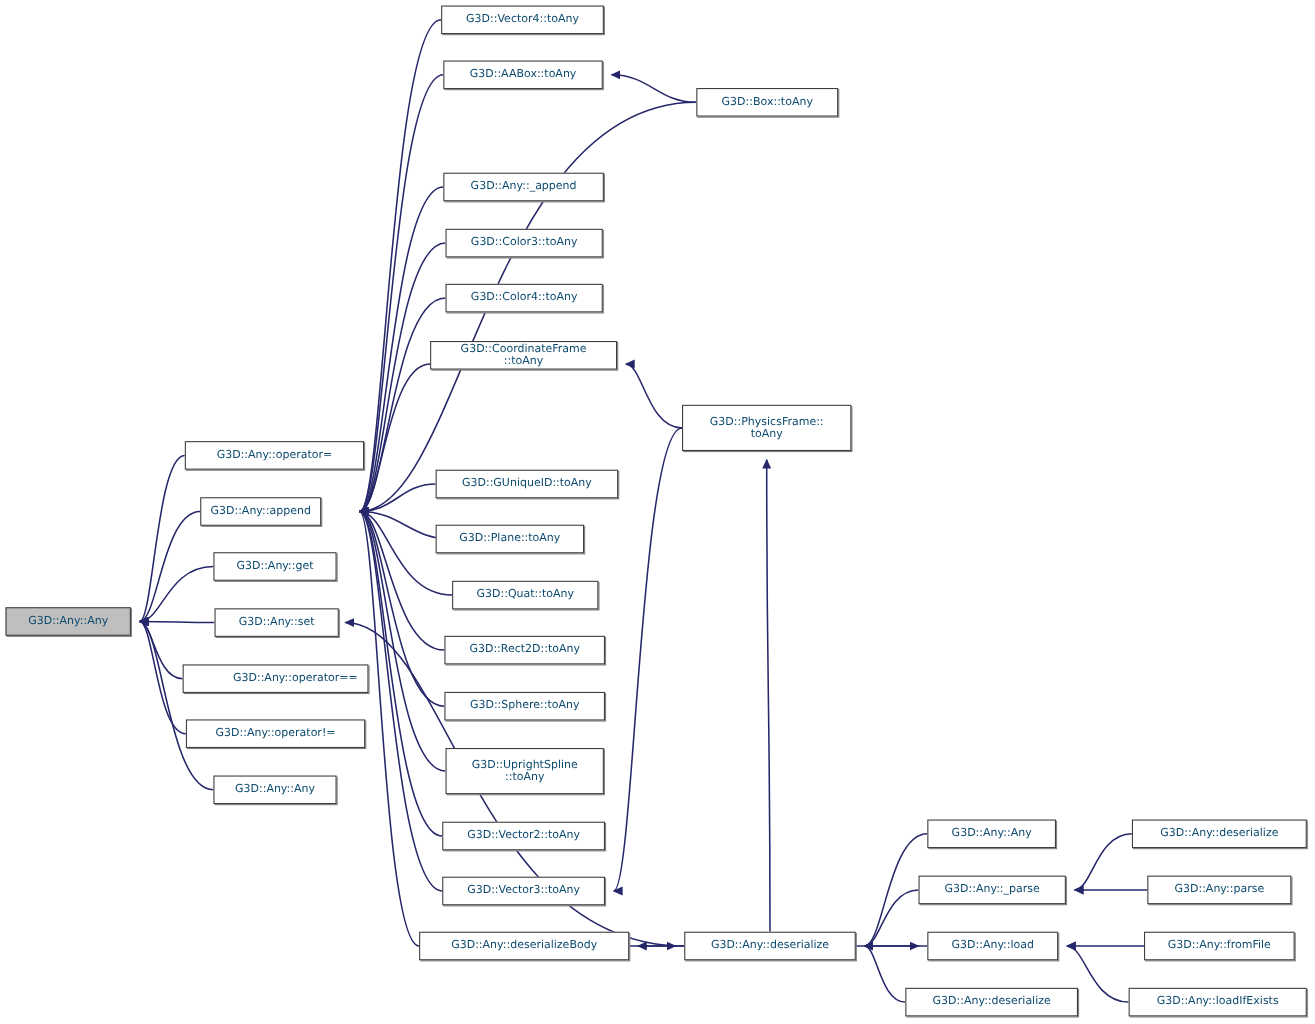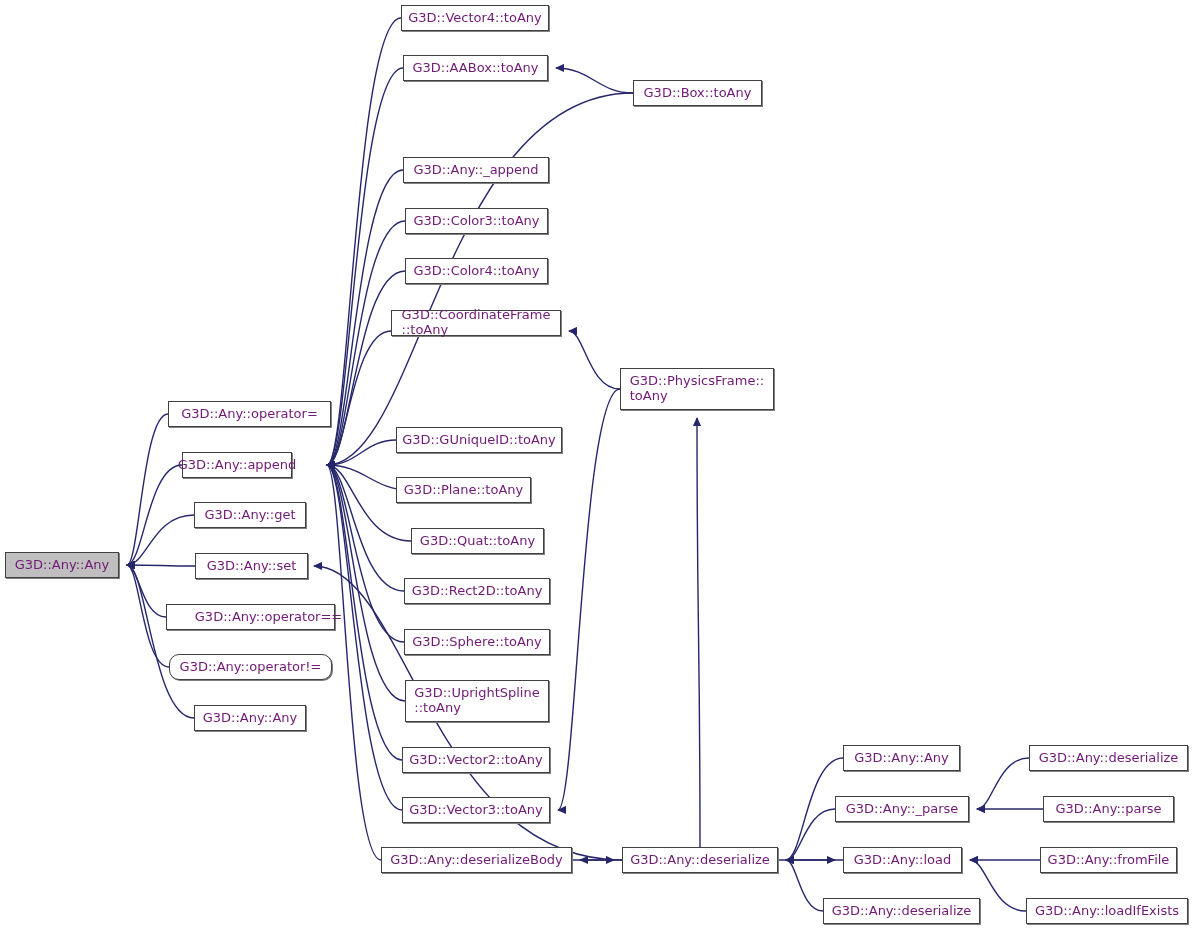--- a/index.html
+++ b/index.html
@@ -10,27 +10,27 @@
     background:#ffffff;
     font-family:"DejaVu Sans","Liberation Sans",sans-serif;
     overflow:hidden;
   }
   #edges{position:absolute;left:0;top:0;width:1195px;height:931px;}
   .node{
     position:absolute;
     box-sizing:border-box;
     border:1px solid #404040;
     background:#ffffff;
-    color:#701a75;
-    font-size:13px;
+    color:#0c4a6e;
+    font-size:10px;
     line-height:1.12;
     display:flex;
     align-items:center;
     justify-content:center;
-    text-align:left;
+    text-align:center;
     white-space:pre-line;
     box-shadow:1px 1px 0 0 #808080;
     z-index:2;
   }
   .node.current{
     background:#bfbfbf;
     border-color:#404040;
   }
 </style>
 </head>
@@ -85,21 +85,21 @@
         <path d="M1026,911 C991.28,911 986.8,860 970,860" marker-end="url(#ah)"></path>
       </g>
   </svg>
   <div id="nodes">
       <div class="node current" style="left: 5px; top: 552px; width: 114px; height: 26px;">G3D::Any::Any</div>
       <div class="node" style="left: 168px; top: 401px; width: 163px; height: 26px;">G3D::Any::operator=</div>
       <div class="node" style="left: 182px; top: 452px; width: 110px; height: 26px;">G3D::Any::append</div>
       <div class="node" style="left: 194px; top: 502px; width: 112px; height: 26px;">G3D::Any::get</div>
       <div class="node" style="left: 195px; top: 553px; width: 113px; height: 26px;">G3D::Any::set</div>
       <div class="node" style="left: 166px; top: 604px; width: 169px; height: 26px; padding-left: 36px;">G3D::Any::operator==</div>
-      <div class="node" style="left: 169px; top: 654px; width: 163px; height: 26px; border-radius: 10px;">G3D::Any::operator!=</div>
+      <div class="node" style="left: 169px; top: 654px; width: 163px; height: 26px;">G3D::Any::operator!=</div>
       <div class="node" style="left: 194px; top: 705px; width: 112px; height: 26px;">G3D::Any::Any</div>
       <div class="node" style="left: 401px; top: 5px; width: 148px; height: 26px;">G3D::Vector4::toAny</div>
       <div class="node" style="left: 403px; top: 55px; width: 145px; height: 26px;">G3D::AABox::toAny</div>
       <div class="node" style="left: 403px; top: 157px; width: 146px; height: 26px;">G3D::Any::_append</div>
       <div class="node" style="left: 405px; top: 208px; width: 143px; height: 26px;">G3D::Color3::toAny</div>
       <div class="node" style="left: 405px; top: 258px; width: 143px; height: 26px;">G3D::Color4::toAny</div>
       <div class="node" style="left: 391px; top: 310px; width: 170px; height: 26px;">G3D::CoordinateFrame
 ::toAny</div>
       <div class="node" style="left: 396px; top: 427px; width: 166px; height: 26px;">G3D::GUniqueID::toAny</div>
       <div class="node" style="left: 396px; top: 477px; width: 135px; height: 26px;">G3D::Plane::toAny</div>

